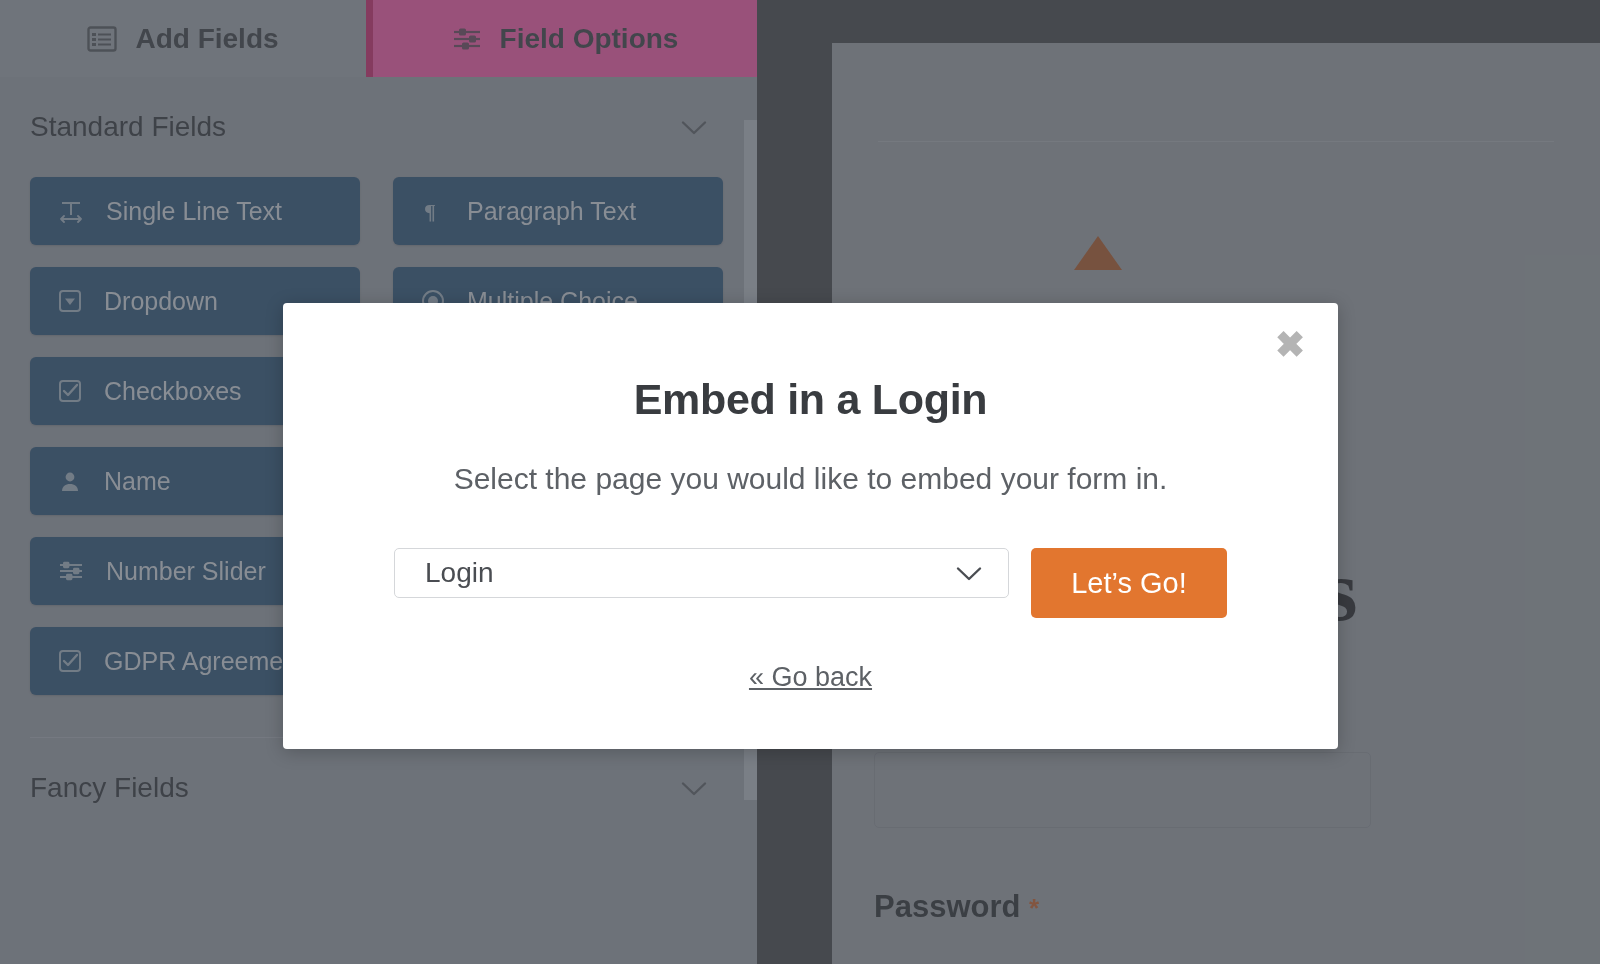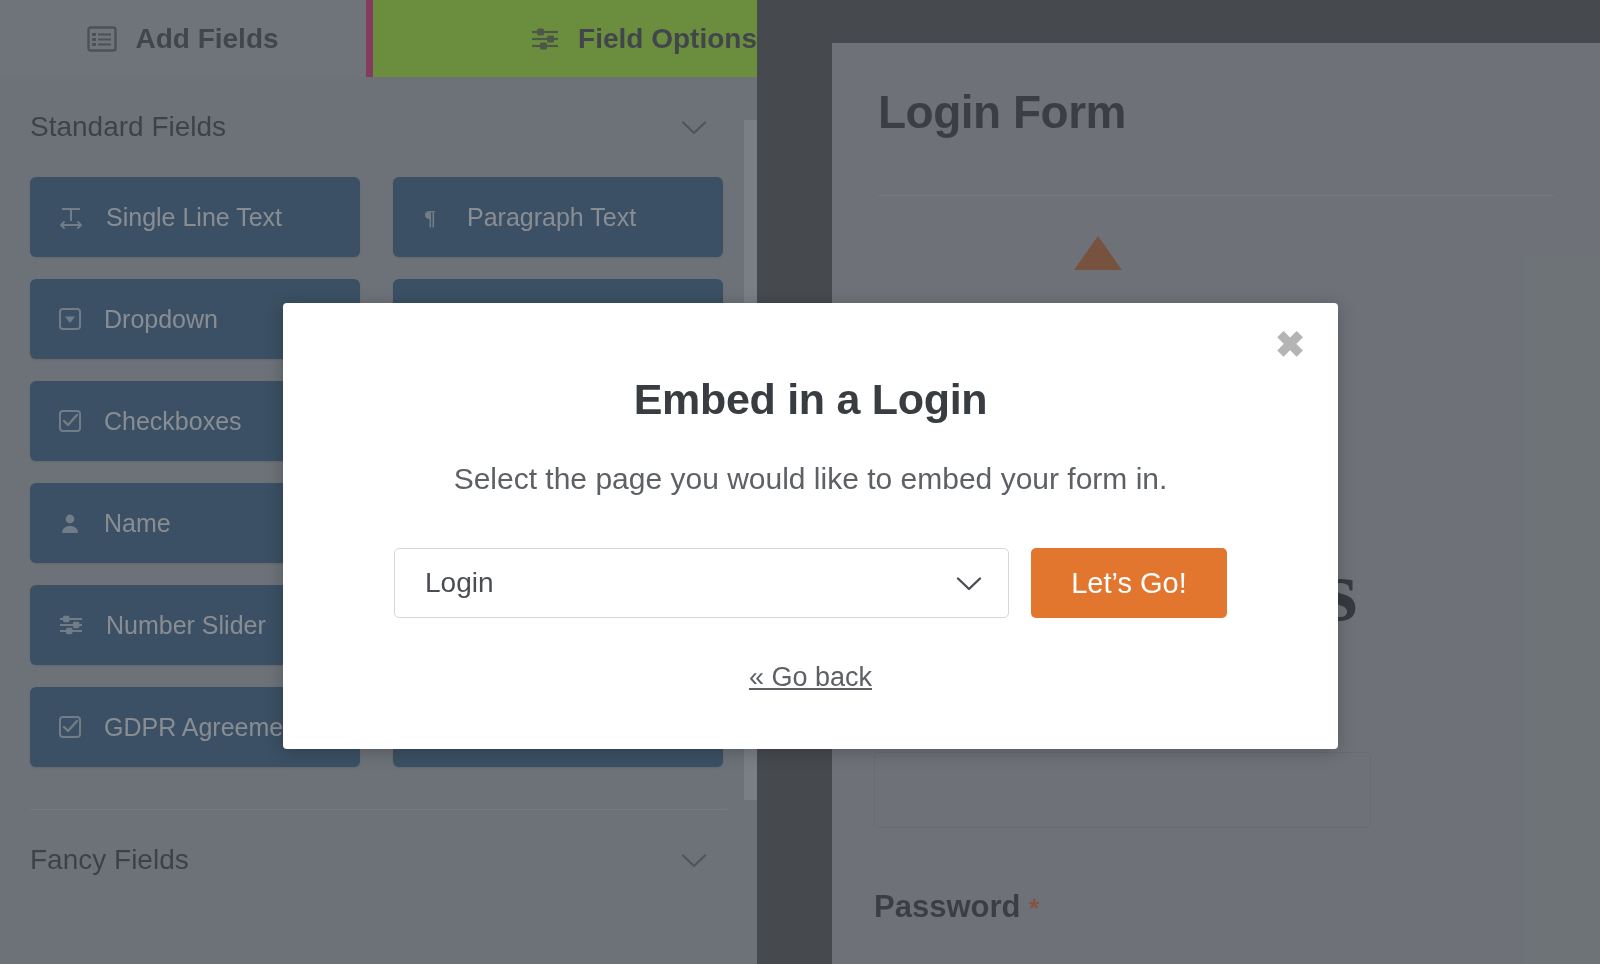--- a/index.html
+++ b/index.html
@@ -52,24 +52,23 @@
     justify-content: center;
     gap: 18px;
     font-size: 28px;
     font-weight: bold;
     color: #2b2f33;
     background: #8f959b;
     border-right: 7px solid #be185d;
     user-select: none;
   }
   .tab.inactive {
-    background: #84cc16;
+    background: #ec4899;
     flex: 0 0 384px;
     border-right: none;
-    justify-content: flex-end;
   }
   .tab-icon { display: inline-flex; align-items: center; opacity: .75; }
 
   .panel-body {
     position: absolute;
     left: 0; top: 77px;
     width: 757px;
     bottom: 0;
     background: #8a9097;
     padding: 0 30px;
@@ -92,21 +91,21 @@
     font-size: 26px;
     line-height: 1;
   }
 
   .field-grid {
     display: grid;
     grid-template-columns: 330px 330px;
     gap: 22px 33px;
   }
   .field-btn {
-    height: 80px;
+    height: 68px;
     background: #1b4568;
     border-radius: 6px;
     display: flex;
     align-items: center;
     gap: 22px;
     padding-left: 28px;
     color: #c6ccd2;
     font-size: 25px;
     box-shadow: 0 1px 2px rgba(0,0,0,.18);
     white-space: nowrap;
@@ -237,21 +236,21 @@
   }
   .modal-row {
     margin-top: 52px;
     display: flex;
     justify-content: center;
     align-items: stretch;
     gap: 22px;
   }
   .select-box {
     position: relative;
-    width: 615px; height: 70px;
+    width: 615px; height: 50px;
     border: 1px solid #d5d7da;
     border-radius: 5px;
     background: #fff;
     display: flex;
     align-items: center;
     padding: 0 56px 0 30px;
     font-size: 28px;
     color: #4a4d52;
     cursor: pointer;
   }
@@ -288,21 +287,20 @@
 
 <div id="app">
 
   <div id="builder">
 
     <div class="gutter-top"></div>
     <div class="gutter"></div>
 
     <div class="preview">
       <div class="preview-inner">
-        <div class="form-title">Login Form</div>
         <div class="form-rule"></div>
         <div class="tip-arrow"></div>
         <div class="big-serif">s</div>
         <div class="pw-input"></div>
         <div class="pw-label">
           <span>Password</span>
           <span class="pw-req">*</span>
         </div>
       </div>
     </div>

